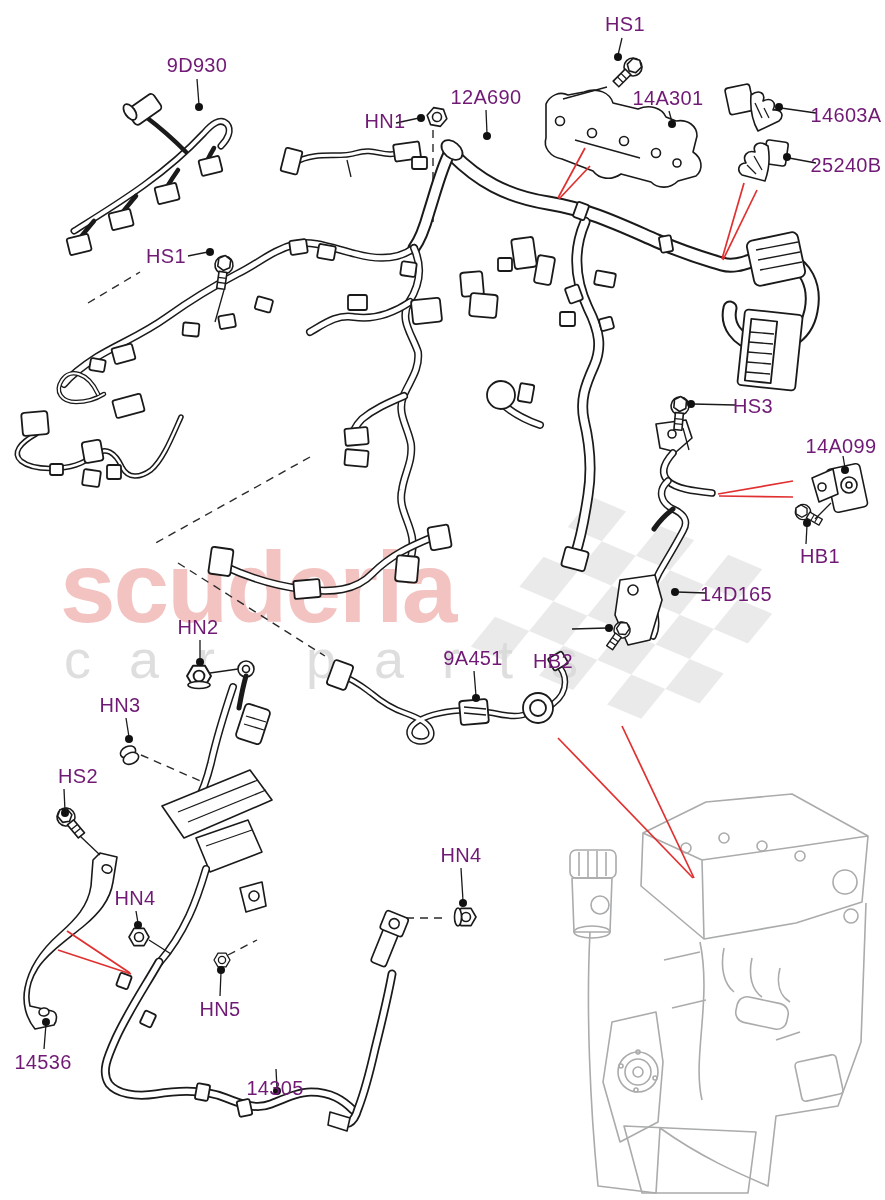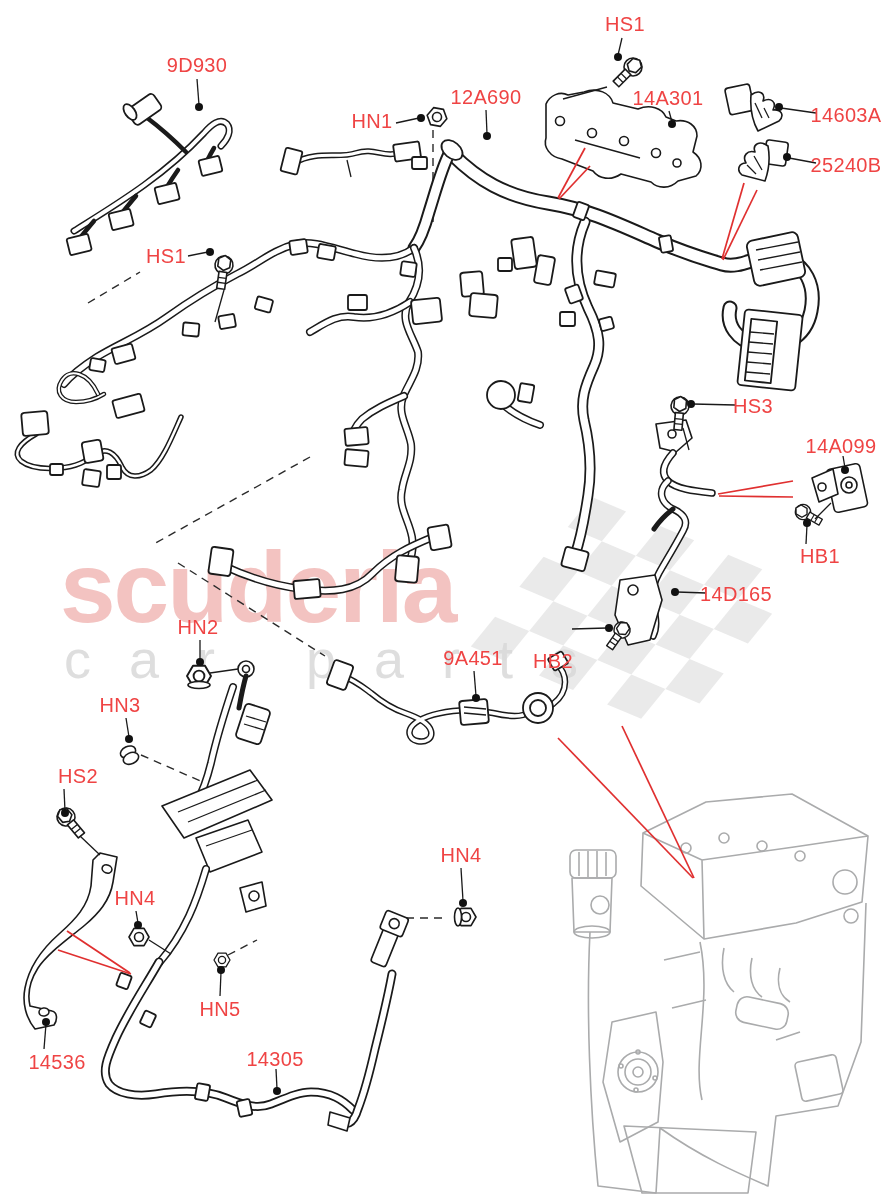--- a/index.html
+++ b/index.html
@@ -1,19 +1,19 @@
 <!DOCTYPE html>
 <html><head>
 <meta charset="utf-8">
 <style>
   html,body{margin:0;padding:0;background:#fff;}
   .stage{position:relative;width:885px;height:1200px;background:#ffffff;overflow:hidden;
          font-family:"Liberation Sans",sans-serif;}
   .stage svg{position:absolute;left:0;top:0;}
-  .plabel{position:absolute;transform:translate(-50%,-50%);color:#ef4444;font-size:20px;
+  .plabel{position:absolute;transform:translate(-50%,-50%);color:#701a75;font-size:20px;
           line-height:1;white-space:nowrap;z-index:5;cursor:pointer;letter-spacing:0.3px;}
   svg text{font-family:"Liberation Sans",sans-serif;}
   .lw{stroke:#1a1a1a;fill:none;stroke-linecap:round;stroke-linejoin:round;}
   .wh{stroke:#ffffff;fill:none;stroke-linecap:round;stroke-linejoin:round;}
   .cn{fill:#ffffff;stroke:#1a1a1a;stroke-width:1.8;stroke-linejoin:round;}
   .thin{stroke:#1a1a1a;stroke-width:1.3;fill:none;}
   .hw{fill:#ffffff;stroke:#1a1a1a;stroke-width:1.6;stroke-linejoin:round;}
   .dash{stroke:#2a2a2a;stroke-width:1.4;fill:none;stroke-dasharray:8 6;}
   .red{stroke:#e03030;stroke-width:1.7;fill:none;}
   .eng{stroke:#aaabac;stroke-width:1.6;fill:none;stroke-linejoin:round;}
@@ -406,34 +406,34 @@
         <circle fill="#111" cx="138" cy="925" r="4"></circle>
     <circle fill="#111" cx="463" cy="903" r="4"></circle>
         <circle fill="#111" cx="221" cy="970" r="4"></circle>
     <circle fill="#111" cx="46" cy="1022" r="4"></circle>
         <circle fill="#111" cx="277" cy="1091" r="4"></circle>
   </g>
 </svg>
 
 <div class="plabel" style="left:625px;top:24px">HS1</div>
 <div class="plabel" style="left:197px;top:65px">9D930</div>
-<div class="plabel" style="left:372px;top:121px">HN1</div>
+<div class="plabel" style="left:385px;top:121px">HN1</div>
 <div class="plabel" style="left:486px;top:97px">12A690</div>
 <div class="plabel" style="left:668px;top:98px">14A301</div>
 <div class="plabel" style="left:846px;top:115px">14603A</div>
 <div class="plabel" style="left:846px;top:165px">25240B</div>
 <div class="plabel" style="left:166px;top:256px">HS1</div>
 <div class="plabel" style="left:753px;top:406px">HS3</div>
 <div class="plabel" style="left:841px;top:446px">14A099</div>
 <div class="plabel" style="left:820px;top:556px">HB1</div>
 <div class="plabel" style="left:736px;top:594px">14D165</div>
 <div class="plabel" style="left:553px;top:661px">HB2</div>
 <div class="plabel" style="left:198px;top:627px">HN2</div>
 <div class="plabel" style="left:473px;top:658px">9A451</div>
 <div class="plabel" style="left:120px;top:705px">HN3</div>
 <div class="plabel" style="left:78px;top:776px">HS2</div>
 <div class="plabel" style="left:135px;top:898px">HN4</div>
 <div class="plabel" style="left:461px;top:855px">HN4</div>
 <div class="plabel" style="left:220px;top:1009px">HN5</div>
-<div class="plabel" style="left:57px;top:1062px">14536</div>
-<div class="plabel" style="left:275px;top:1059px">14305</div>
+<div class="plabel" style="left:43px;top:1062px">14536</div>
+<div class="plabel" style="left:275px;top:1088px">14305</div>
 
 </div>
 
 </body></html>

